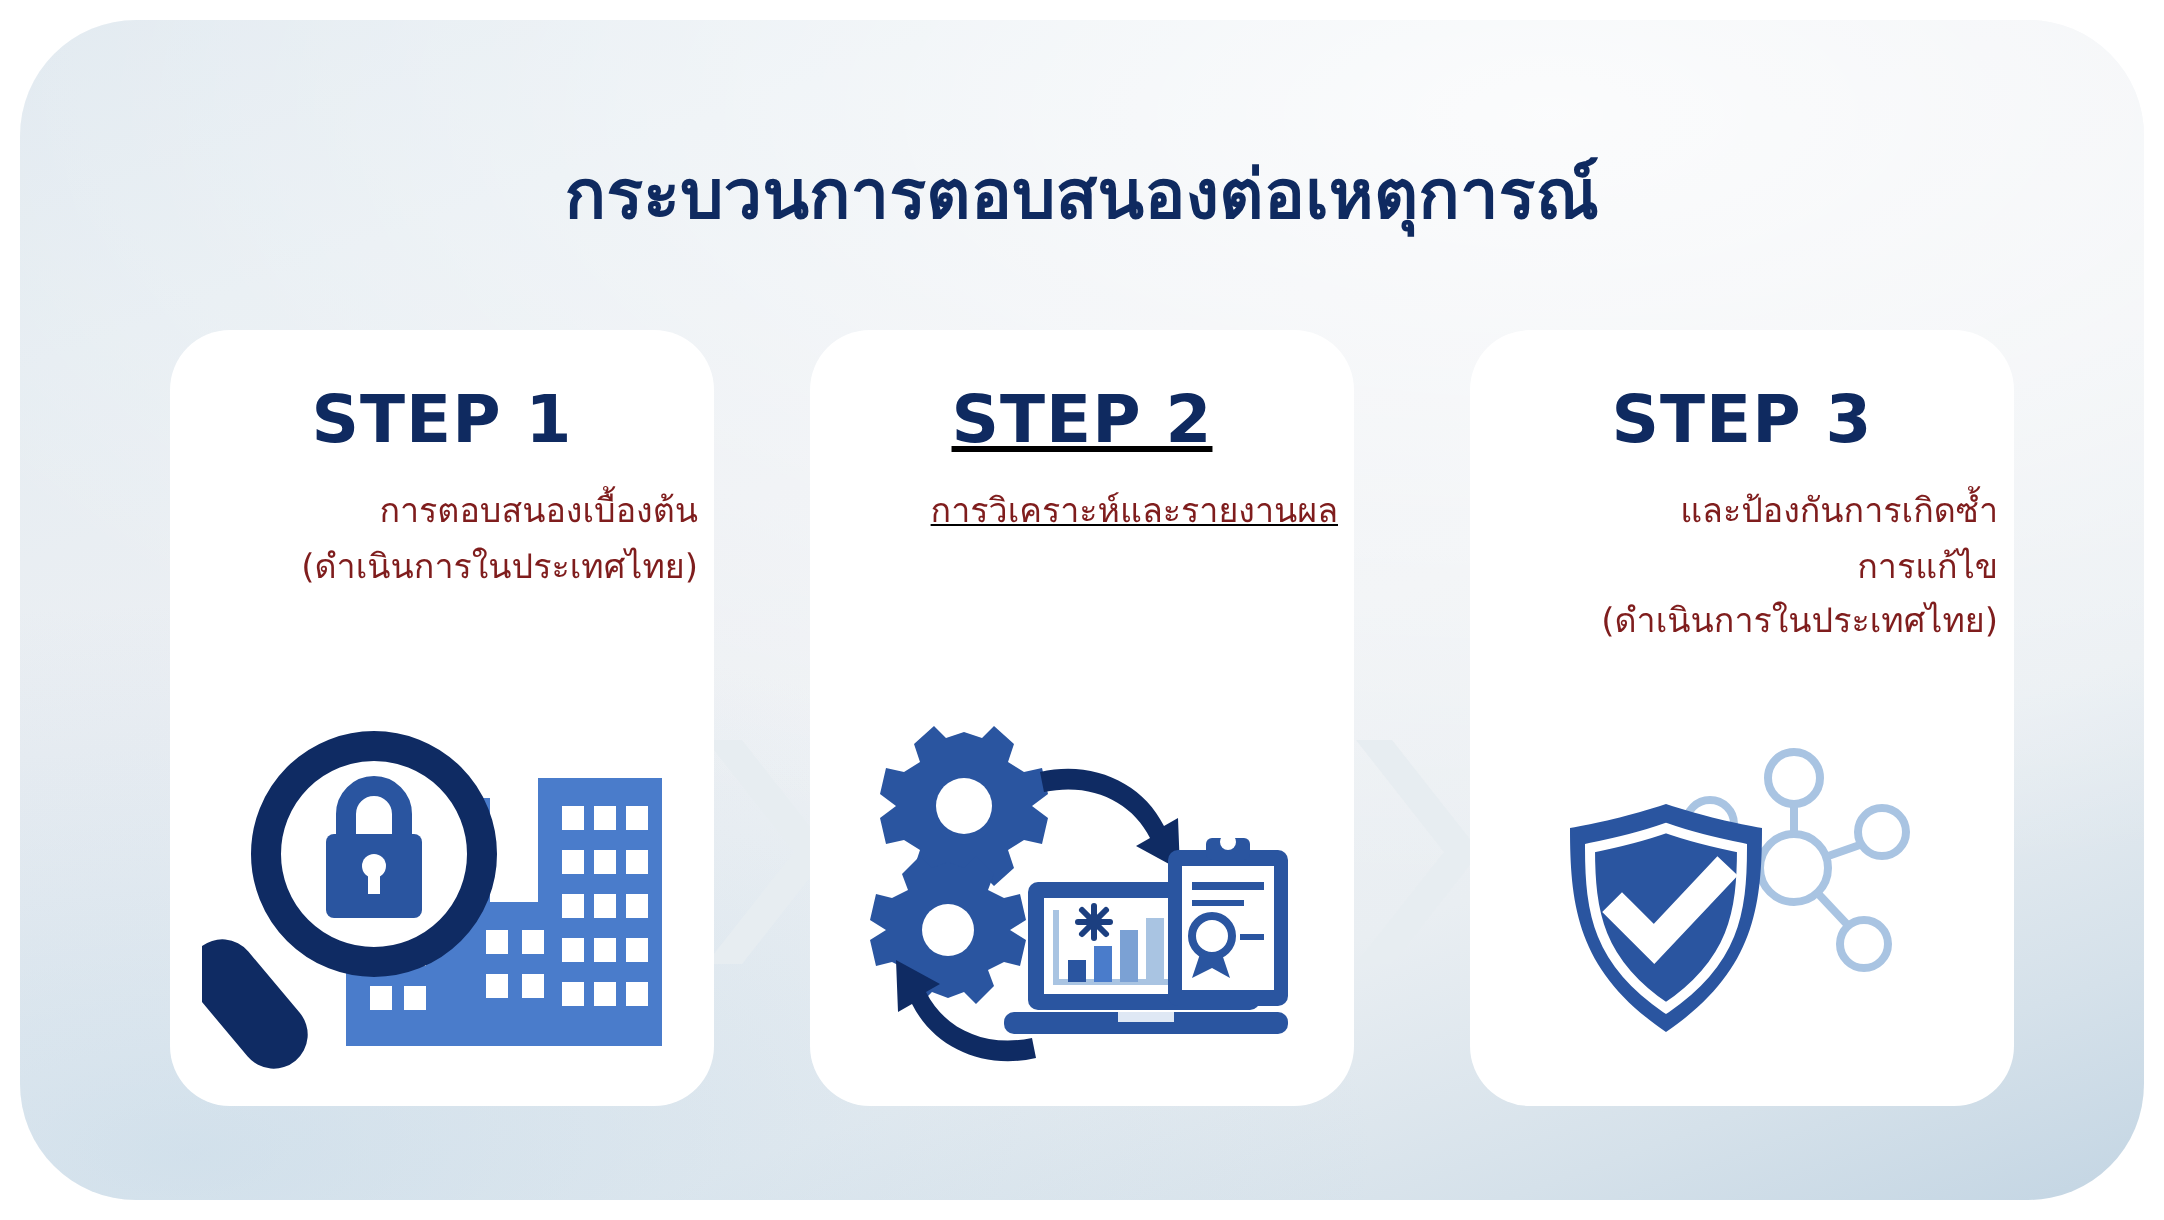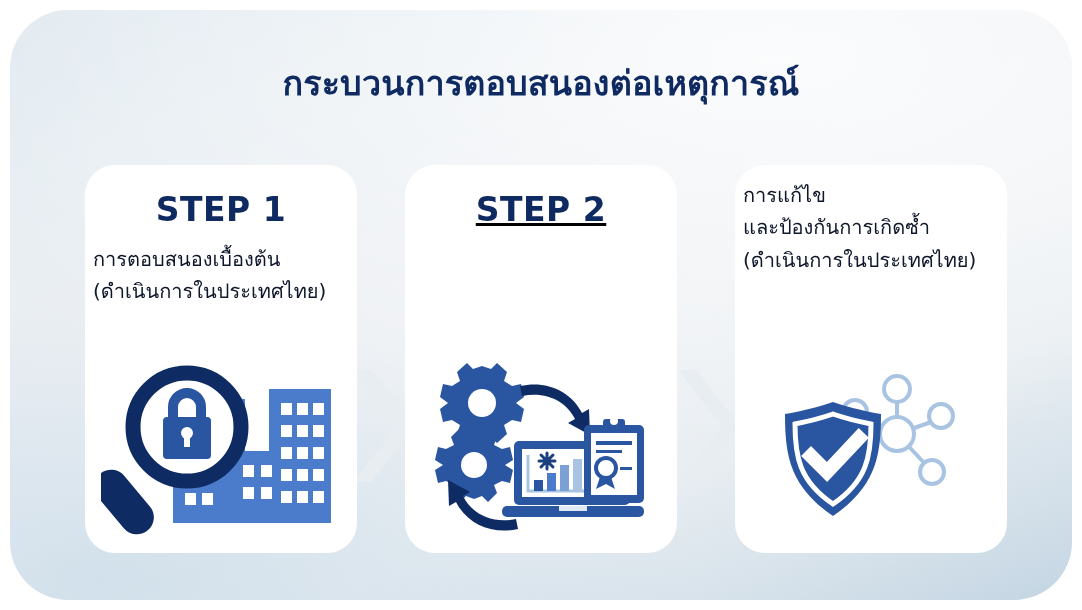--- a/index.html
+++ b/index.html
@@ -46,21 +46,21 @@
       radial-gradient(120% 95% at 72% 8%, rgba(255,255,255,0.80) 0%, rgba(255,255,255,0.30) 42%, rgba(255,255,255,0.0) 70%),
       radial-gradient(90% 75% at 8% 96%, rgba(160,195,220,0.35) 0%, rgba(160,195,220,0.0) 62%);
     pointer-events: none;
   }
 
   
   .title {
     position: absolute;
     left: 0;
     right: 0;
-    top: 62px;
+    top: 77px;
     text-align: center;
     font-size: 34px;
     font-weight: 700;
     letter-spacing: 0.2px;
     color: #0f2a60;
     line-height: 1.25;
     white-space: nowrap;
   }
 
   
@@ -98,23 +98,23 @@
   .step-title {
     margin: 25px 0 0 0;
     text-align: center;
     font-size: 33px;
     font-weight: 700;
     color: #0f2a60;
     letter-spacing: 0.5px;
   }
   .step-lines {
     margin-top: 14px;
-    text-align: left;
-    color: #0f172a;
-    font-size: 20px;
+    text-align: right;
+    color: #7f1d1d;
+    font-size: 17px;
     line-height: 1.62;
     padding: 0 8px;
   }
   .step-lines div { white-space: nowrap; }
 
   .icon-area {
     position: absolute;
     left: 0;
     right: 0;
     bottom: 10px;
@@ -213,20 +213,21 @@
 
           <circle cx="86" cy="72" r="6" fill="#ffffff"></circle>
           <rect x="83" y="72" width="6" height="14" fill="#ffffff"></rect>
         </svg>
       </div>
     </div>
 
     <div class="card card-2">
       <div class="step-title">STEP 2</div>
       <div class="step-lines">
+        <div>การวิเคราะห์และรายงานผล</div>
       </div>
       <div class="icon-area">
         <svg width="215" height="170" viewBox="0 0 215 170" xmlns="http://www.w3.org/2000/svg">
 
           <g fill="#2a55a0" transform="translate(48,40)">
             <path d="M0,-37 L9,-34 L15,-40 L25,-31 L22,-22 L30,-17 L39,-19 L42,-6
                      L34,0 L42,6 L39,19 L30,17 L22,22 L25,31 L15,40 L9,34 L0,37
                      L-9,34 L-15,40 L-25,31 L-22,22 L-30,17 L-39,19 L-42,6 L-34,0
                      L-42,-6 L-39,-19 L-30,-17 L-22,-22 L-25,-31 L-15,-40 L-9,-34 Z"></path>
           </g>
@@ -282,23 +283,24 @@
             <rect x="186" y="104" width="12" height="3"></rect>
           </g>
 
           <circle cx="172" cy="105" r="10" fill="none" stroke="#2a55a0" stroke-width="4"></circle>
           <path d="M166 114 L162 126 L172 121 L181 126 L177 114 Z" fill="#2a55a0"></path>
         </svg>
       </div>
     </div>
 
     <div class="card card-3">
+      <div class="step-title">STEP 3</div>
       <div class="step-lines">
+        <div>และป้องกันการเกิดซ้ำ</div>
         <div>การแก้ไข</div>
-        <div>และป้องกันการเกิดซ้ำ</div>
         <div>(ดำเนินการในประเทศไทย)</div>
       </div>
       <div class="icon-area">
         <svg width="200" height="160" viewBox="0 0 200 160" xmlns="http://www.w3.org/2000/svg">
 
           <g stroke="#a9c4e2" stroke-width="4" fill="none">
             <line x1="126" y1="66" x2="126" y2="28"></line>
             <line x1="126" y1="66" x2="88" y2="48"></line>
             <line x1="126" y1="66" x2="166" y2="52"></line>
             <line x1="126" y1="66" x2="158" y2="100"></line>

